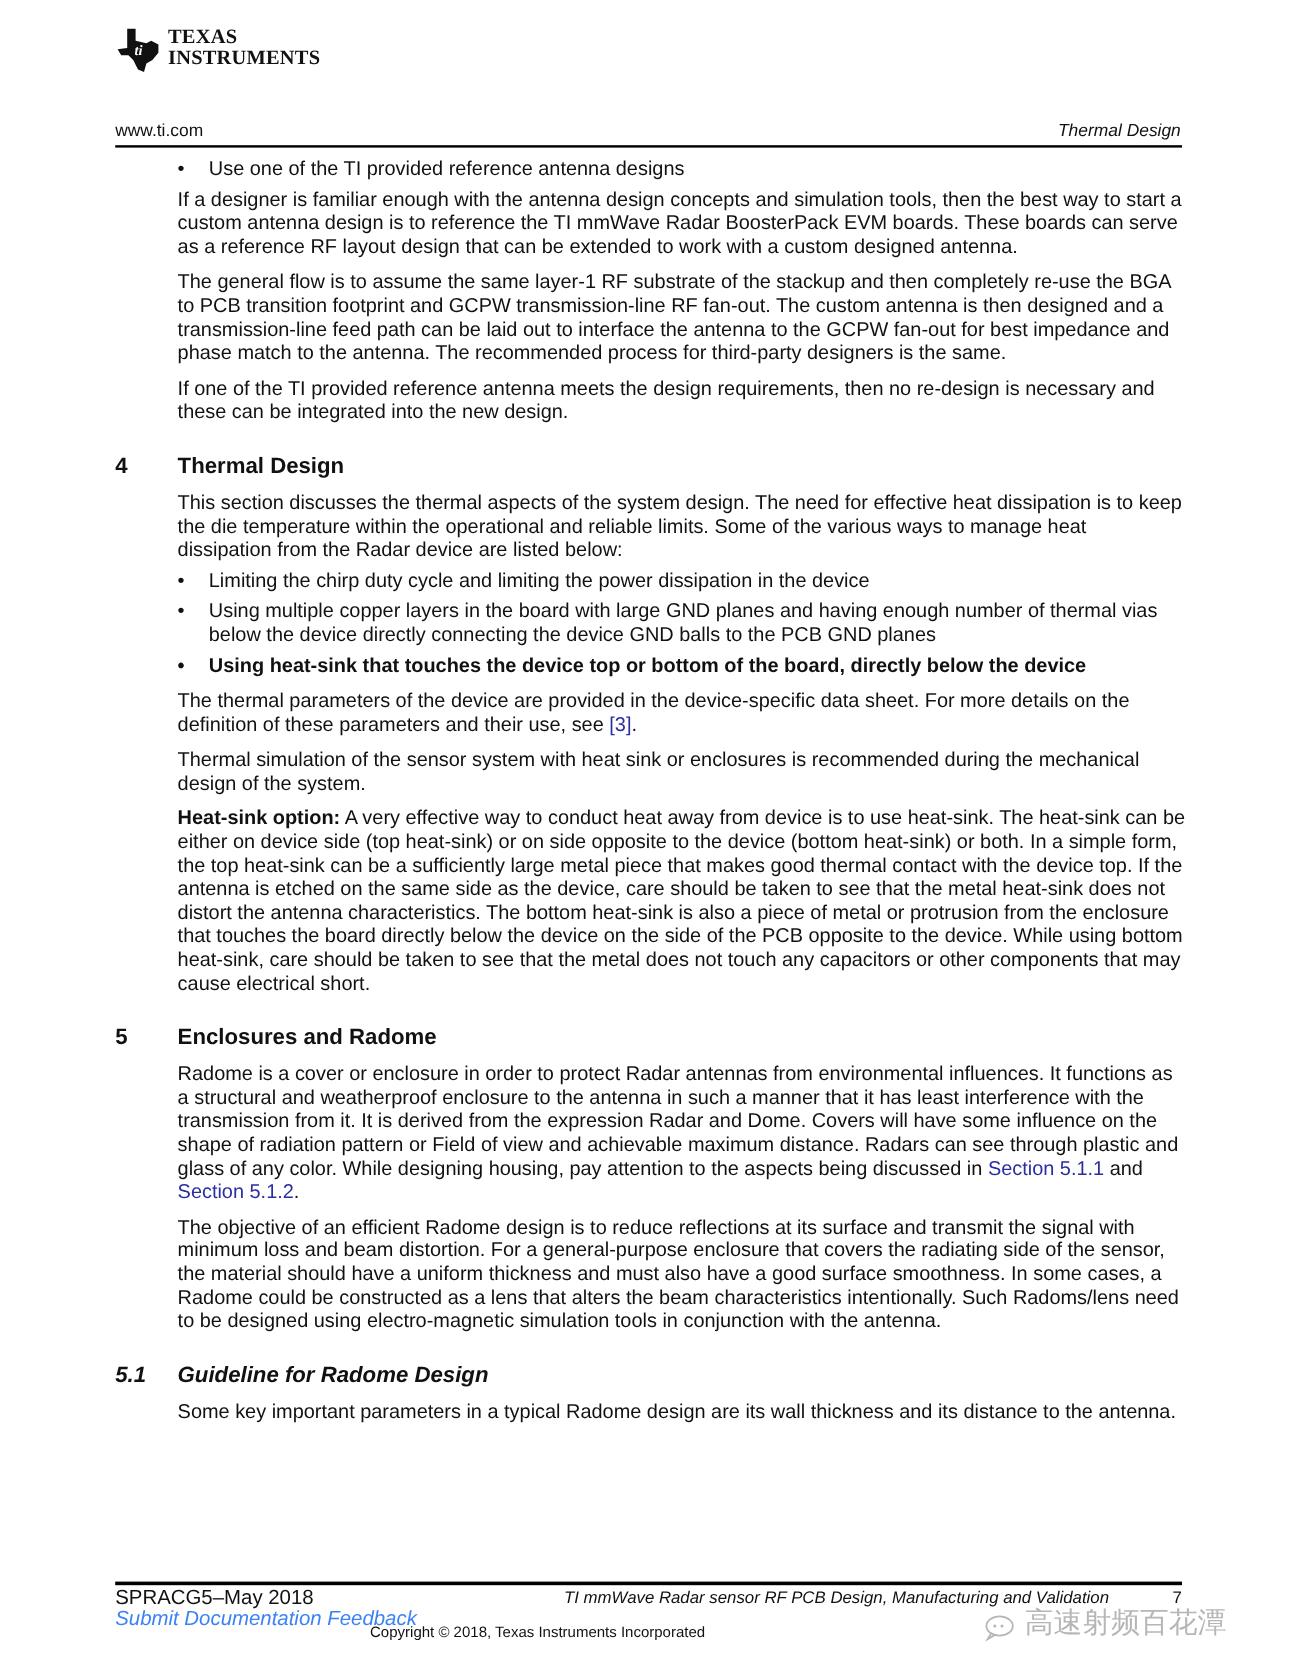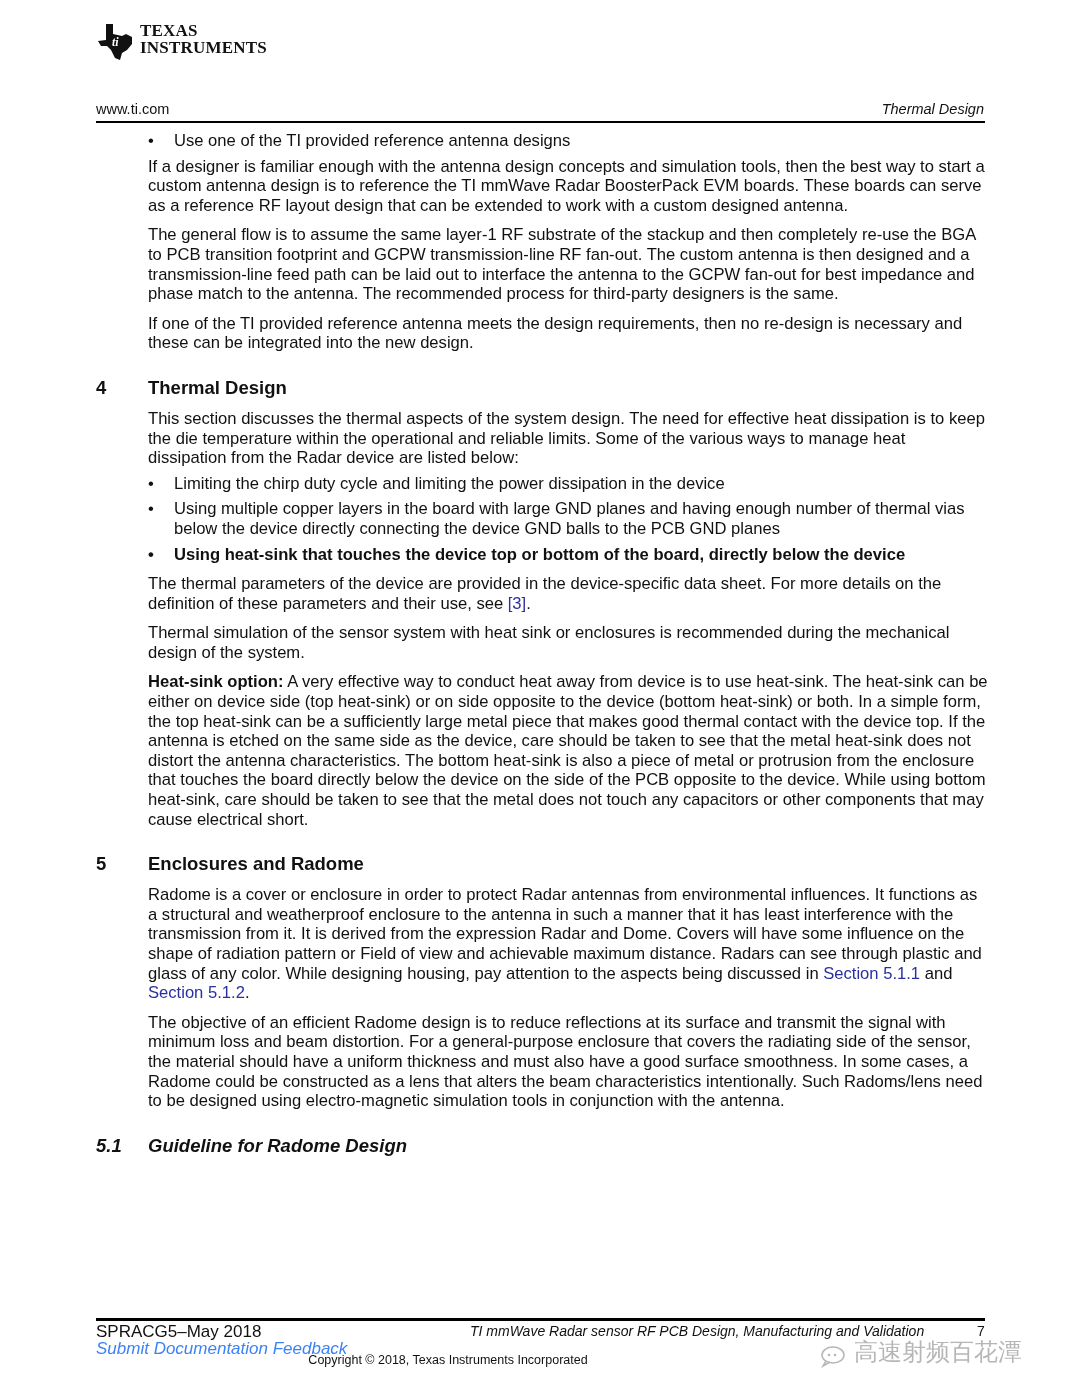--- a/index.html
+++ b/index.html
@@ -79,20 +79,21 @@
   </div>
   <p>
     <span>Radome is a cover or enclosure in order to protect Radar antennas from environmental influences. It functions as a structural and weatherproof enclosure to the antenna in such a manner that it has least interference with the transmission from it. It is derived from the expression Radar and Dome. Covers will have some influence on the shape of radiation pattern or Field of view and achievable maximum distance. Radars can see through plastic and glass of any color. While designing housing, pay attention to the aspects being discussed in </span><span class="link">Section 5.1.1</span><span> and </span><span class="link">Section 5.1.2</span><span>.</span>
   </p>
   <p>The objective of an efficient Radome design is to reduce reflections at its surface and transmit the signal with minimum loss and beam distortion. For a general-purpose enclosure that covers the radiating side of the sensor, the material should have a uniform thickness and must also have a good surface smoothness. In some cases, a Radome could be constructed as a lens that alters the beam characteristics intentionally. Such Radoms/lens need to be designed using electro-magnetic simulation tools in conjunction with the antenna.</p>
 
   <div class="sec italic">
     <span class="num">5.1</span>
     <span>Guideline for Radome Design</span>
   </div>
+  <p>Some key important parameters in a typical Radome design are its wall thickness and its distance to the antenna.</p>
 </div>
 
 <div class="ftr-rule"></div>
 <div class="ftr-left">
   <div>SPRACG5–May 2018</div>
   <div class="fb">Submit Documentation Feedback</div>
 </div>
 <div class="ftr-mid">TI mmWave Radar sensor RF PCB Design, Manufacturing and Validation</div>
 <div class="ftr-page">7</div>
 <div class="ftr-copy">Copyright © 2018, Texas Instruments Incorporated</div>

